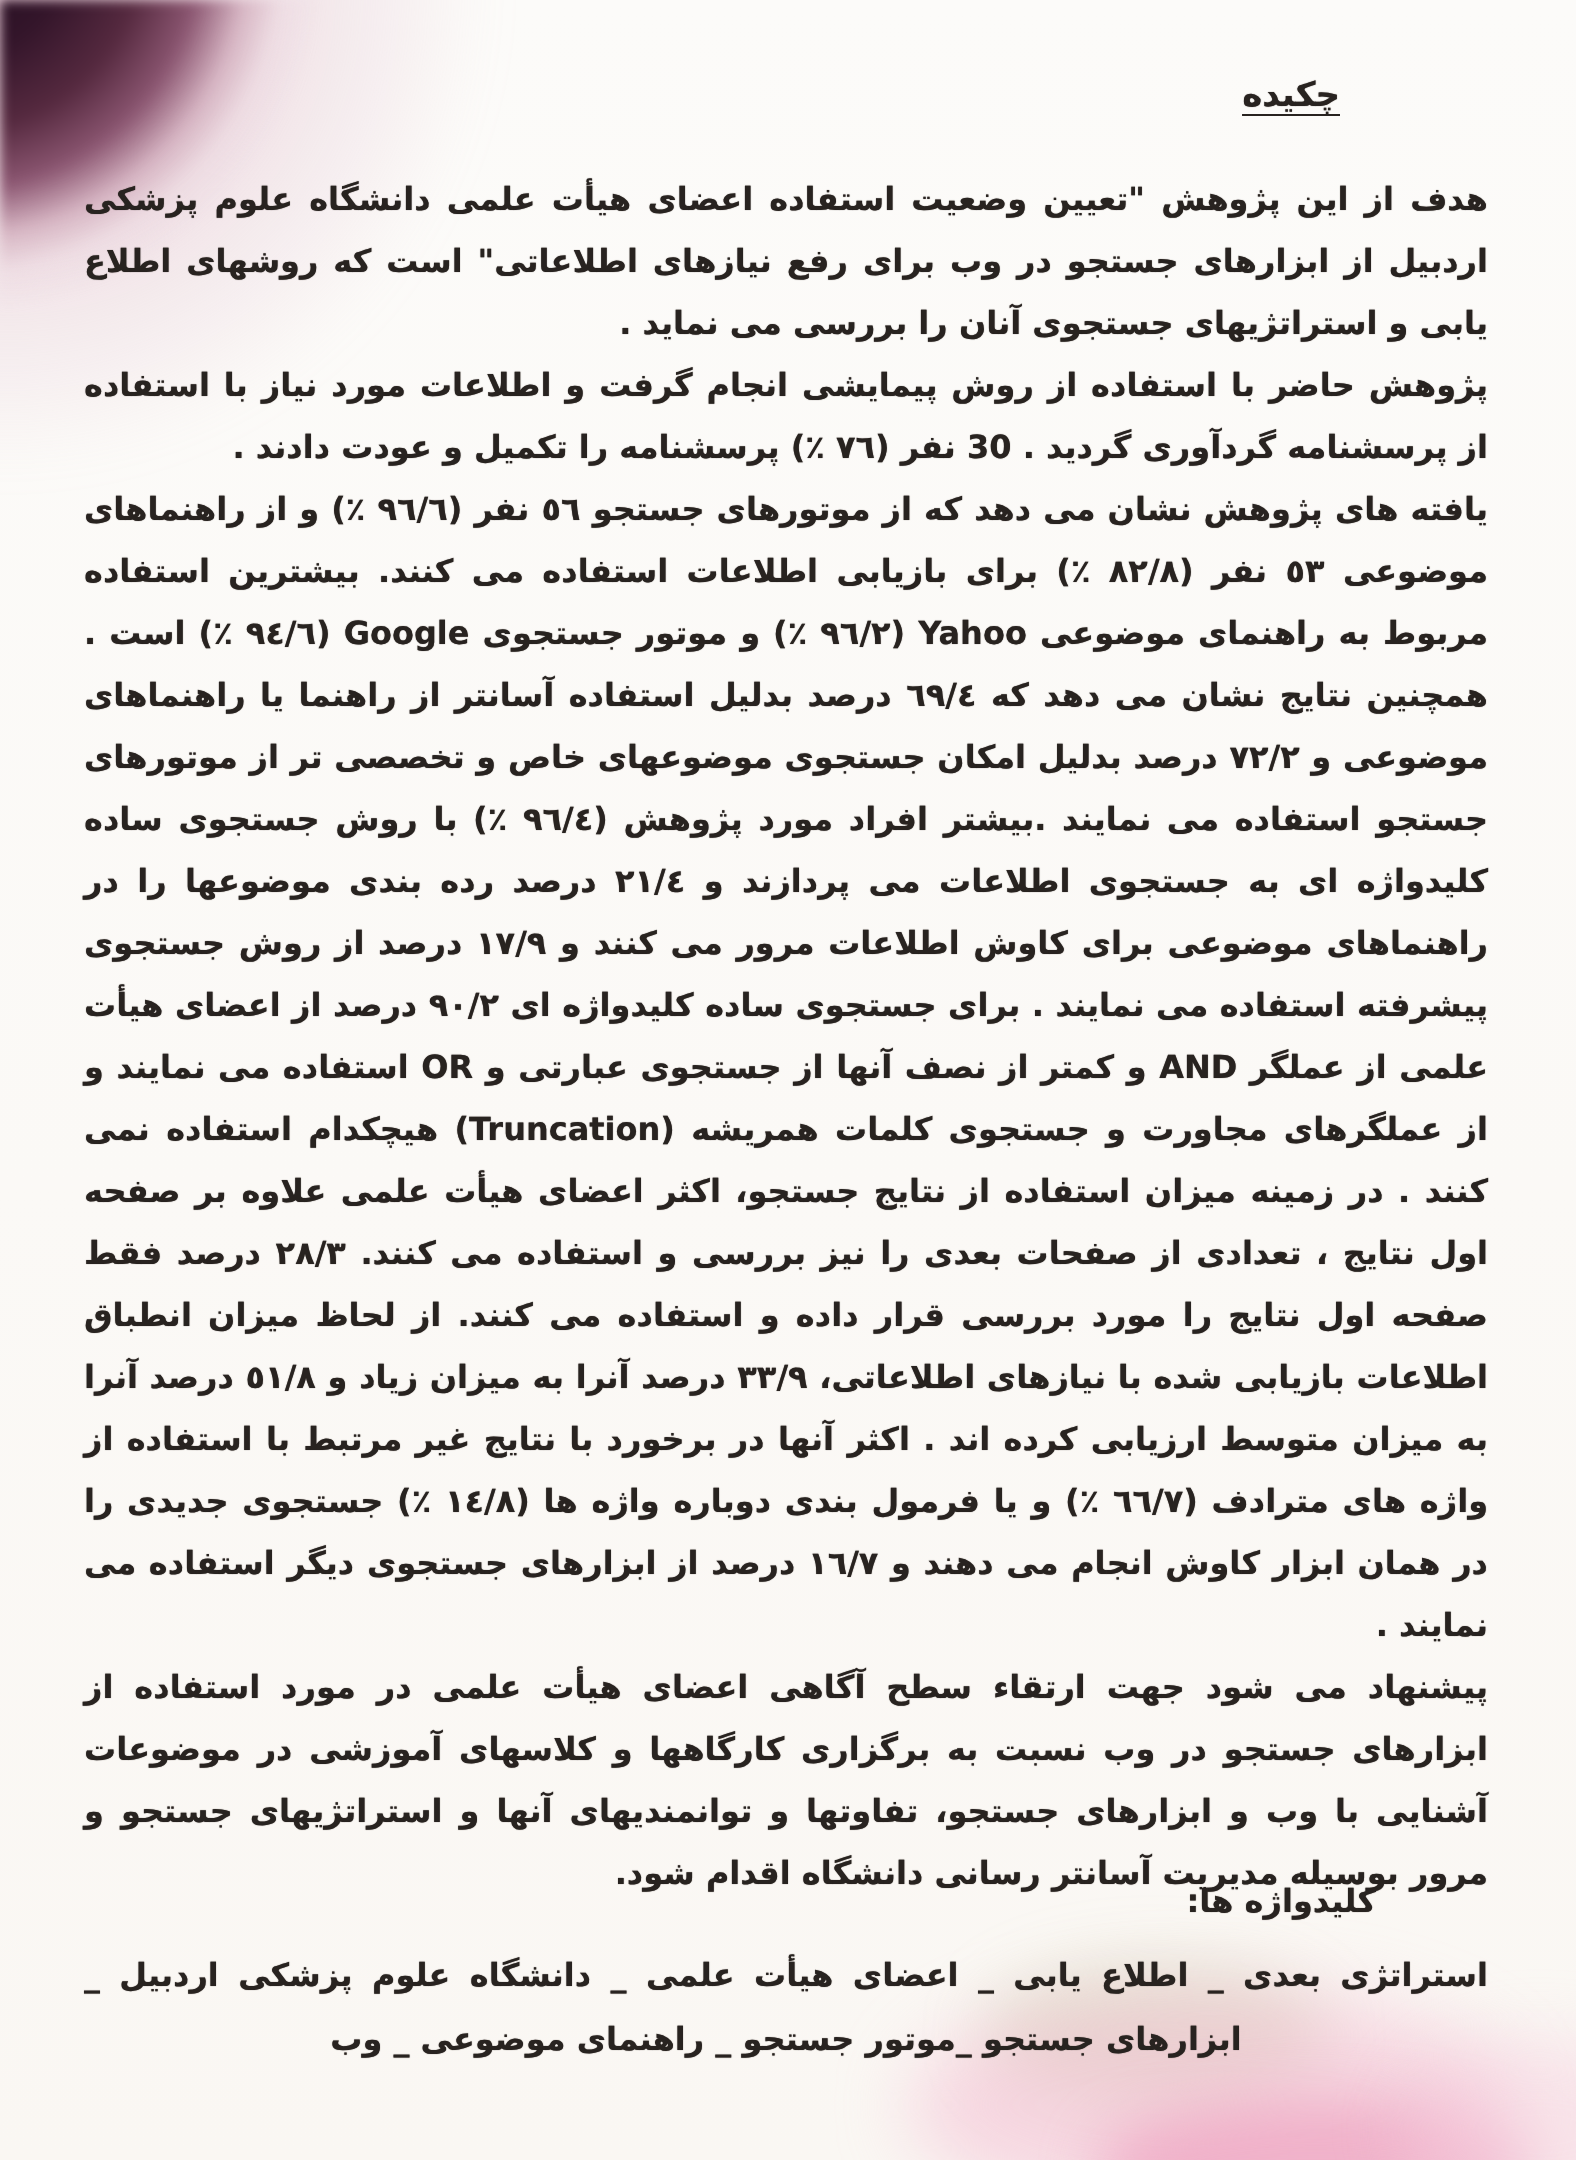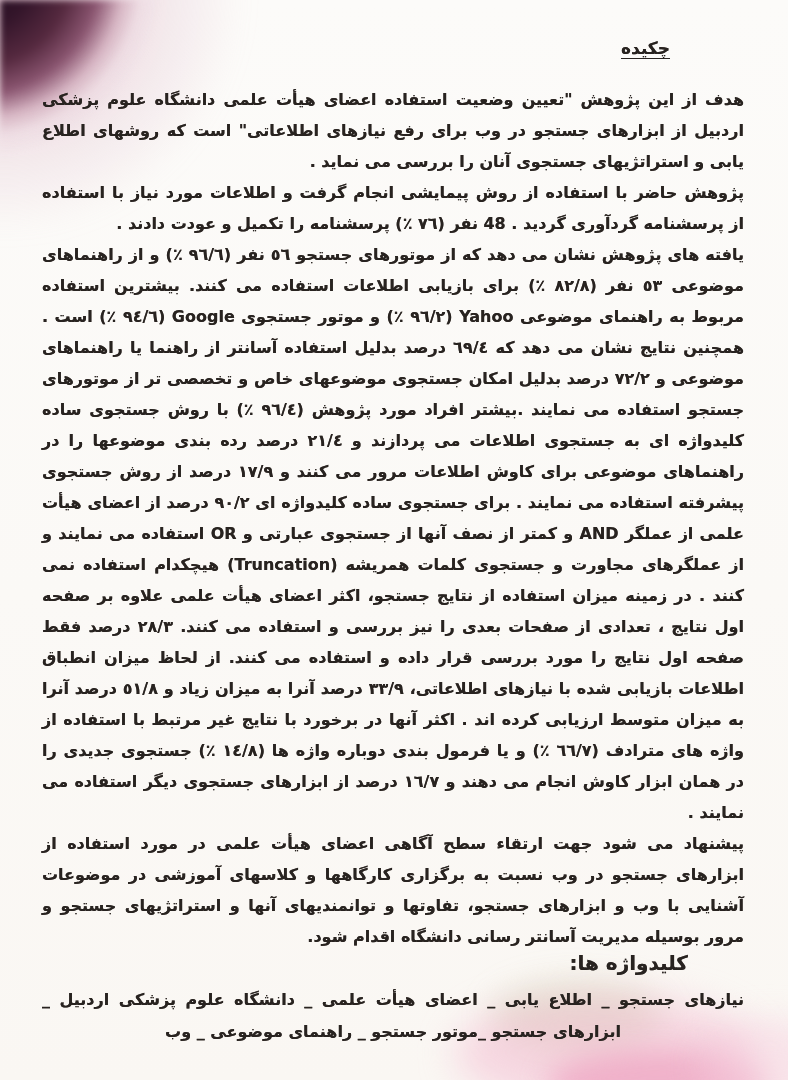--- a/index.html
+++ b/index.html
@@ -59,21 +59,21 @@
     line-height:31px;
     text-align:justify;
   }
   .kw {
     position:absolute; top:936px; right:44px; left:42px;
     direction:rtl;
     color:#282320;
     font-weight:bold;
     text-shadow:0 0 0.5px rgba(45,35,30,0.75);
   }
-  .kw-heading { font-size:20px; line-height:30px; margin:12px 56px 6px 0;text-align:right; }
+  .kw-heading { font-size:16px; line-height:30px; margin:0 56px 6px 0;text-align:right; }
   .kw-line {
     font-size:16px; line-height:32px;
     text-align:justify;
     text-align-last:center;
   }
 </style>
 </head>
 <body>
 
 <div class="page">
@@ -84,25 +84,25 @@
   <div class="smudge s-green"></div>
   <div class="smudge s-pink1"></div>
   <div class="smudge s-pink2"></div>
   <div class="smudge s-pink3"></div>
 
   <div class="content">
     <h1 class="title">چکیده</h1>
 
     <p>هدف از این پژوهش "تعیین وضعیت استفاده اعضای هیأت علمی دانشگاه علوم پزشکی اردبیل از ابزارهای جستجو در وب برای رفع نیازهای اطلاعاتی" است که روشهای اطلاع یابی و استراتژیهای جستجوی آنان را بررسی می نماید .</p>
 
-    <p>پژوهش حاضر با استفاده از روش پیمایشی انجام گرفت و اطلاعات مورد نیاز با استفاده از پرسشنامه گردآوری گردید . 48 نفر (٧٦ ٪) پرسشنامه را تکمیل و عودت دادند .</p>
+    <p>پژوهش حاضر با استفاده از روش پیمایشی انجام گرفت و اطلاعات مورد نیاز با استفاده از پرسشنامه گردآوری گردید . 30 نفر (٧٦ ٪) پرسشنامه را تکمیل و عودت دادند .</p>
 
     <p>یافته های پژوهش نشان می دهد که از موتورهای جستجو ٥٦ نفر (٩٦/٦ ٪) و از راهنماهای موضوعی ٥٣ نفر (٨٢/٨ ٪) برای بازیابی اطلاعات استفاده می کنند. بیشترین استفاده مربوط به راهنمای موضوعی Yahoo (٩٦/٢ ٪) و موتور جستجوی Google (٩٤/٦ ٪) است . همچنین نتایج نشان می دهد که ٦٩/٤ درصد بدلیل استفاده آسانتر از راهنما یا راهنماهای موضوعی و ٧٢/٢ درصد بدلیل امکان جستجوی موضوعهای خاص و تخصصی تر از موتورهای جستجو استفاده می نمایند .بیشتر افراد مورد پژوهش (٩٦/٤ ٪) با روش جستجوی ساده کلیدواژه ای به جستجوی اطلاعات می پردازند و ٢١/٤ درصد رده بندی موضوعها را در راهنماهای موضوعی برای کاوش اطلاعات مرور می کنند و ١٧/٩ درصد از روش جستجوی پیشرفته استفاده می نمایند . برای جستجوی ساده کلیدواژه ای ٩٠/٢ درصد از اعضای هیأت علمی از عملگر AND و کمتر از نصف آنها از جستجوی عبارتی و OR استفاده می نمایند و از عملگرهای مجاورت و جستجوی کلمات همریشه (Truncation) هیچکدام استفاده نمی کنند . در زمینه میزان استفاده از نتایج جستجو، اکثر اعضای هیأت علمی علاوه بر صفحه اول نتایج ، تعدادی از صفحات بعدی را نیز بررسی و استفاده می کنند. ٢٨/٣ درصد فقط صفحه اول نتایج را مورد بررسی قرار داده و استفاده می کنند. از لحاظ میزان انطباق اطلاعات بازیابی شده با نیازهای اطلاعاتی، ٣٣/٩ درصد آنرا به میزان زیاد و ٥١/٨ درصد آنرا به میزان متوسط ارزیابی کرده اند . اکثر آنها در برخورد با نتایج غیر مرتبط با استفاده از واژه های مترادف (٦٦/٧ ٪) و یا فرمول بندی دوباره واژه ها (١٤/٨ ٪) جستجوی جدیدی را در همان ابزار کاوش انجام می دهند و ١٦/٧ درصد از ابزارهای جستجوی دیگر استفاده می نمایند .</p>
 
     <p>پیشنهاد می شود جهت ارتقاء سطح آگاهی اعضای هیأت علمی در مورد استفاده از ابزارهای جستجو در وب نسبت به برگزاری کارگاهها و کلاسهای آموزشی در موضوعات آشنایی با وب و ابزارهای جستجو، تفاوتها و توانمندیهای آنها و استراتژیهای جستجو و مرور بوسیله مدیریت آسانتر رسانی دانشگاه  اقدام شود.</p>
   </div>
 
   <div class="kw">
     <div class="kw-heading">کلیدواژه ها:</div>
-    <div class="kw-line">نیازهای جستجو _ اطلاع یابی _ اعضای هیأت علمی _ دانشگاه علوم پزشکی اردبیل _ ابزارهای جستجو _موتور جستجو _ راهنمای موضوعی _ وب</div>
+    <div class="kw-line">استراتژی بعدی _ اطلاع یابی _ اعضای هیأت علمی _ دانشگاه علوم پزشکی اردبیل _ ابزارهای جستجو _موتور جستجو _ راهنمای موضوعی _ وب</div>
   </div>
 
 </div>
 
 </body></html>

